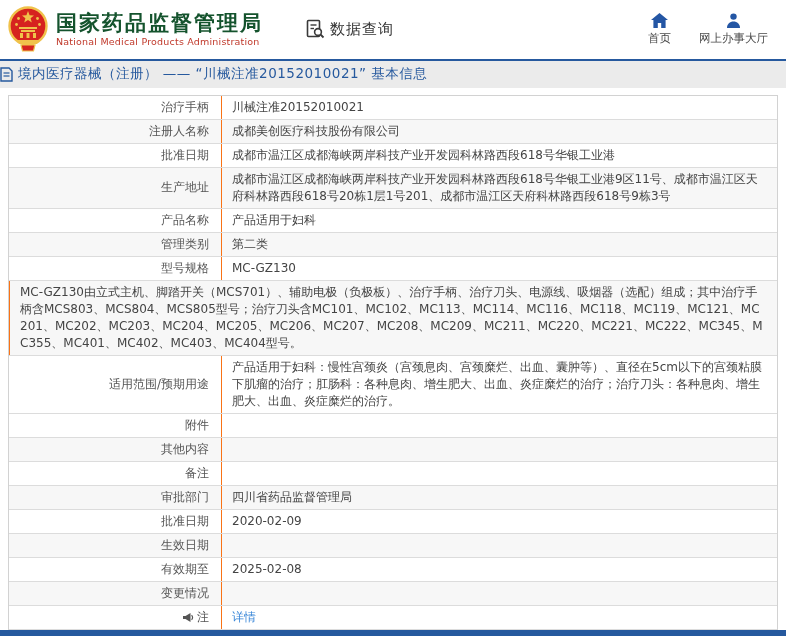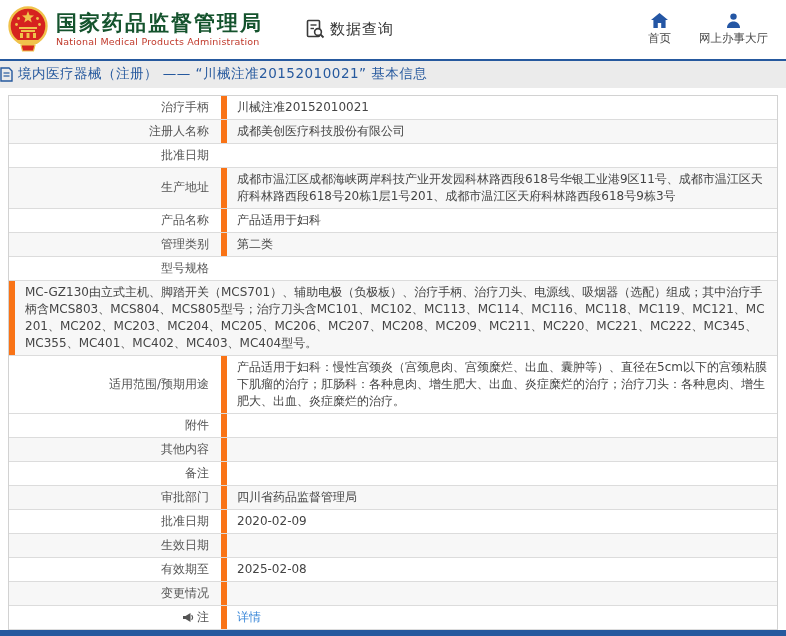--- a/index.html
+++ b/index.html
@@ -29,21 +29,21 @@
   .title-text { color:#26599E; font-size:13.5px; letter-spacing:.5px; }
 
   
   .table-wrap { flex:1; padding:0 8px; }
   .info-table { border:1px solid #d2d2d2; border-bottom:none; width:100%; }
   .row { display:flex; border-bottom:1px solid #dcdcdc; background:#fff; min-height:23px; }
   .row.alt { background:#f7f7f7; }
   .cell { font-size:12px; line-height:17px; padding:3px 10px; }
   .cell.label { width:212px; flex:0 0 auto; text-align:right; color:#555;
     padding-right:12px; display:flex; justify-content:flex-end; align-items:center; gap:3px; }
-  .cell.value { flex:1; border-left:6px solid #f97316; color:#444; word-break:break-all; }
+  .cell.value { flex:1; border-left:1px solid #f97316; color:#444; word-break:break-all; }
   .cell.value a { color:#3a87d8; text-decoration:none; }
 
   
   .footer-bar { height:8px; background:#26599E; margin-top:auto; }
 </style>
 </head>
 <body>
 
 <div class="page">
 
@@ -120,20 +120,21 @@
         <div class="row alt">
           <div class="cell label">
             <span>注册人名称</span>
           </div>
           <div class="cell value">成都美创医疗科技股份有限公司</div>
         </div>
         <div class="row">
           <div class="cell label">
             <span>批准日期</span>
           </div>
+          <div class="cell value">成都市温江区成都海峡两岸科技产业开发园科林路西段618号华银工业港</div>
         </div>
         <div class="row alt">
           <div class="cell label">
             <span>生产地址</span>
           </div>
           <div class="cell value">成都市温江区成都海峡两岸科技产业开发园科林路西段618号华银工业港9区11号、成都市温江区天府科林路西段618号20栋1层1号201、成都市温江区天府科林路西段618号9栋3号</div>
         </div>
         <div class="row">
           <div class="cell label">
             <span>产品名称</span>
@@ -143,20 +144,21 @@
         <div class="row alt">
           <div class="cell label">
             <span>管理类别</span>
           </div>
           <div class="cell value">第二类</div>
         </div>
         <div class="row">
           <div class="cell label">
             <span>型号规格</span>
           </div>
+          <div class="cell value">MC-GZ130</div>
         </div>
         <div class="row alt">
           <div class="cell value">MC-GZ130由立式主机、脚踏开关（MCS701）、辅助电极（负极板）、治疗手柄、治疗刀头、电源线、吸烟器（选配）组成；其中治疗手柄含MCS803、MCS804、MCS805型号；治疗刀头含MC101、MC102、MC113、MC114、MC116、MC118、MC119、MC121、MC201、MC202、MC203、MC204、MC205、MC206、MC207、MC208、MC209、MC211、MC220、MC221、MC222、MC345、MC355、MC401、MC402、MC403、MC404型号。</div>
         </div>
         <div class="row">
           <div class="cell label">
             <span>适用范围/预期用途</span>
           </div>
           <div class="cell value">产品适用于妇科：慢性宫颈炎（宫颈息肉、宫颈糜烂、出血、囊肿等）、直径在5cm以下的宫颈粘膜下肌瘤的治疗；肛肠科：各种息肉、增生肥大、出血、炎症糜烂的治疗；治疗刀头：各种息肉、增生肥大、出血、炎症糜烂的治疗。</div>
         </div>

